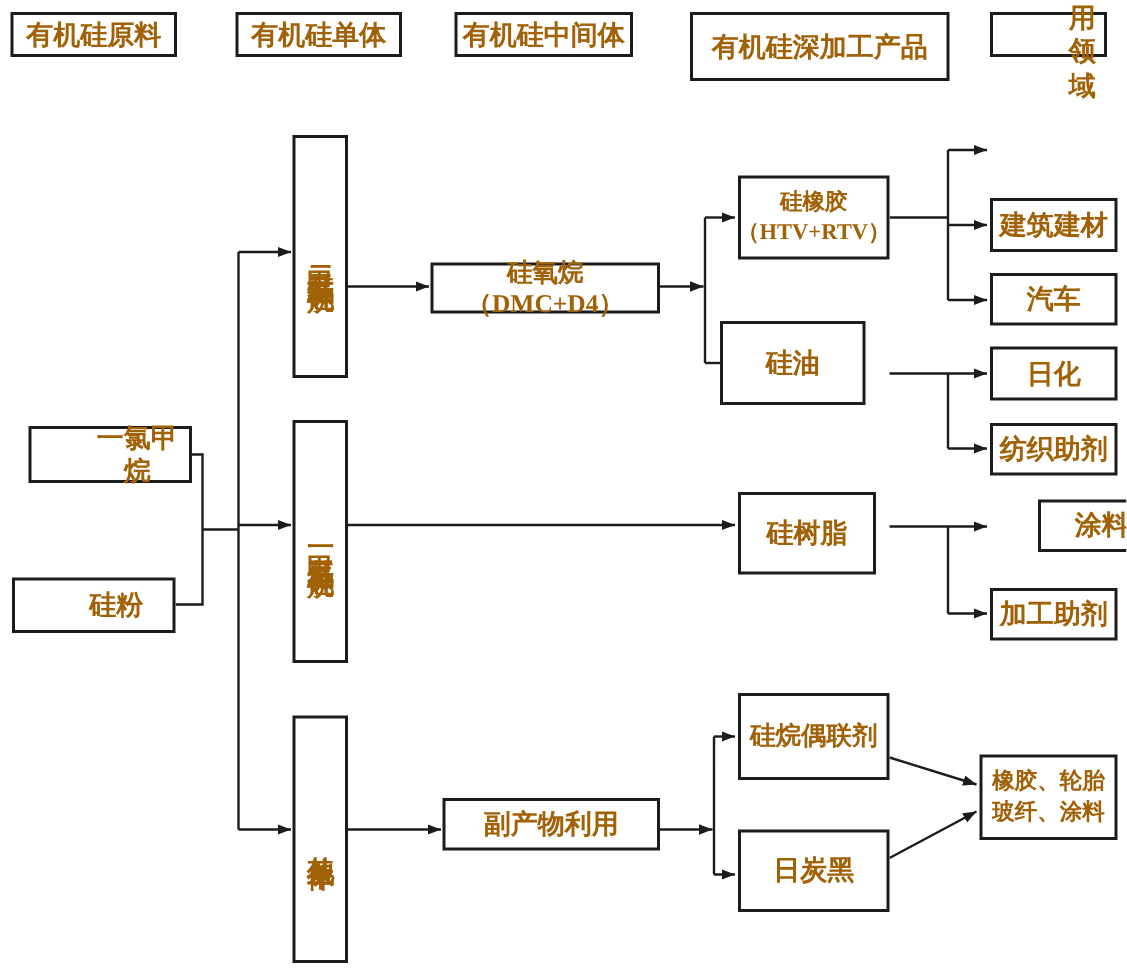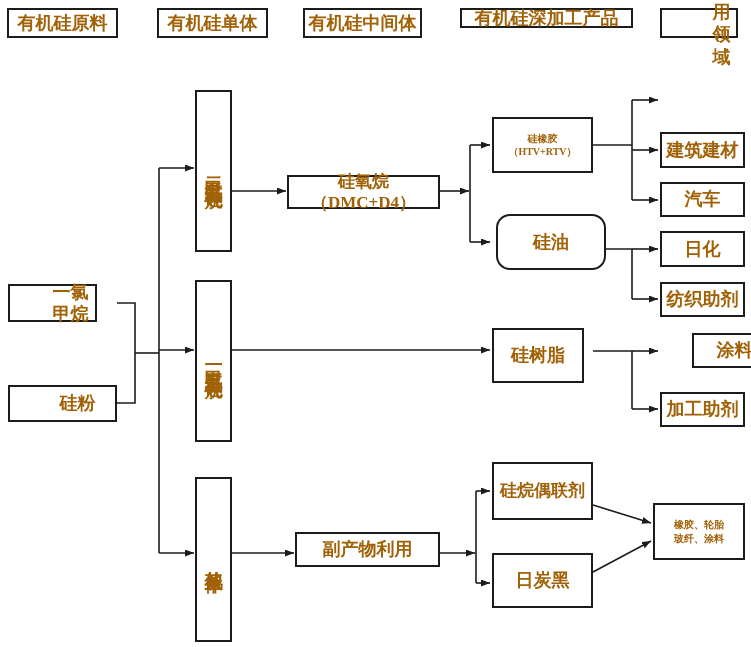--- a/index.html
+++ b/index.html
@@ -12,21 +12,21 @@
   .box {
     position:absolute; box-sizing:border-box;
     border:2px solid #1c1c1c; background:#ffffff;
     display:flex; align-items:center; justify-content:center;
     font-weight:bold; color:#a16207; text-align:center;
     font-size:18px; line-height:1.25; white-space:pre-line;
   }
   .header { border-width:2px; }
   .v { writing-mode:vertical-rl; text-orientation:upright; letter-spacing:2px; }
   .fs17 { font-size:17px; }
-  .fs15 { font-size:10px; line-height:1.35; }
+  .fs15 { font-size:15px; line-height:1.35; }
 </style>
 </head>
 <body>
 
 <div class="stage">
 
   <svg class="lines" width="751" height="647" viewBox="0 0 751 647">
     <defs>
       <marker id="arr" markerUnits="userSpaceOnUse" markerWidth="10" markerHeight="8" refX="9" refY="3.5" orient="auto">
         <path d="M0,0 L9,3.5 L0,7 Z" fill="#1c1c1c"></path>
@@ -80,36 +80,36 @@
       <g>
         <line x1="593" y1="505" x2="651" y2="523" marker-end="url(#arr)"></line>
         <line x1="593" y1="572" x2="651" y2="541" marker-end="url(#arr)"></line>
       </g>
     </g>
   </svg>
 
   <div class="box header" style="left:7px;top:8px;width:111px;height:30px;">有机硅原料</div>
   <div class="box header" style="left:157px;top:8px;width:111px;height:30px;">有机硅单体</div>
   <div class="box header" style="left:303px;top:8px;width:119px;height:30px;">有机硅中间体</div>
-  <div class="box header" style="left:460px;top:8px;width:173px;height:20px;">有机硅深加工产品</div>
+  <div class="box header" style="left:460px;top:8px;width:173px;height:46px;">有机硅深加工产品</div>
   <div class="box header" style="left:660px;top:8px;width:78px;height:30px;padding-left:45px;">应用领域</div>
 
-  <div class="box" style="left:8px;top:284px;width:89px;height:38px;padding-left:36px;">一氯甲烷</div>
+  <div class="box" style="left:19px;top:284px;width:109px;height:38px;padding-left:36px;">一氯甲烷</div>
   <div class="box" style="left:8px;top:385px;width:109px;height:37px;padding-left:30px;">硅粉</div>
 
   <div class="box v" style="left:195px;top:90px;width:37px;height:162px;">二甲基二氯硅烷</div>
   <div class="box v" style="left:195px;top:280px;width:37px;height:162px;">一甲基三氯硅烷</div>
   <div class="box v" style="left:195px;top:477px;width:37px;height:165px;">其他单体</div>
 
   <div class="box fs17" style="left:287px;top:175px;width:153px;height:34px;">硅氧烷（DMC+D4）</div>
   <div class="box" style="left:295px;top:532px;width:145px;height:35px;">副产物利用</div>
 
   <div class="box fs15" style="left:492px;top:117px;width:101px;height:56px;">硅橡胶
 （HTV+RTV）</div>
-  <div class="box" style="left:496px;top:214px;width:110px;height:56px;border-radius:14px;">硅油</div>
+  <div class="box" style="left:480px;top:214px;width:97px;height:56px;">硅油</div>
   <div class="box" style="left:492px;top:328px;width:92px;height:55px;">硅树脂</div>
   <div class="box fs17" style="left:492px;top:462px;width:101px;height:58px;">硅烷偶联剂</div>
   <div class="box" style="left:492px;top:553px;width:101px;height:55px;">日炭黑</div>
 
   <div class="box" style="left:660px;top:132px;width:85px;height:36px;">建筑建材</div>
   <div class="box" style="left:660px;top:182px;width:85px;height:35px;">汽车</div>
   <div class="box" style="left:660px;top:282px;width:85px;height:35px;">纺织助剂</div>
   <div class="box" style="left:660px;top:231px;width:85px;height:36px;">日化</div>
   <div class="box" style="left:660px;top:333px;width:85px;height:35px;margin-left:32px;">涂料</div>
   <div class="box" style="left:660px;top:392px;width:85px;height:35px;">加工助剂</div>

